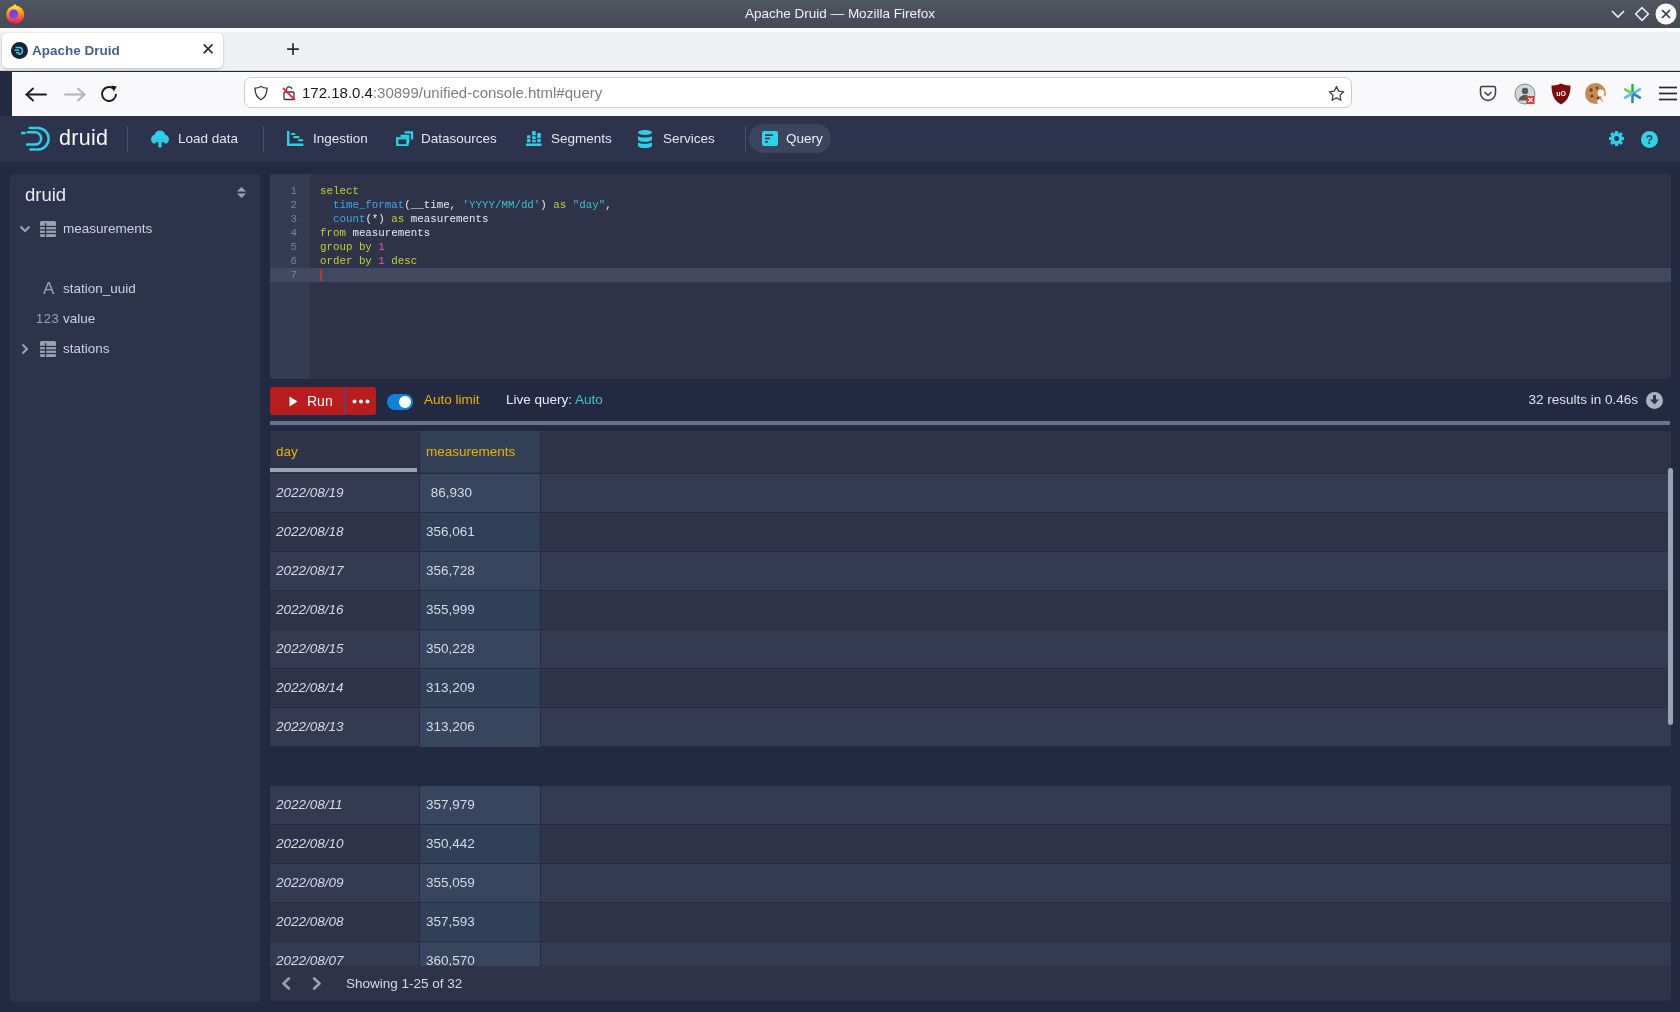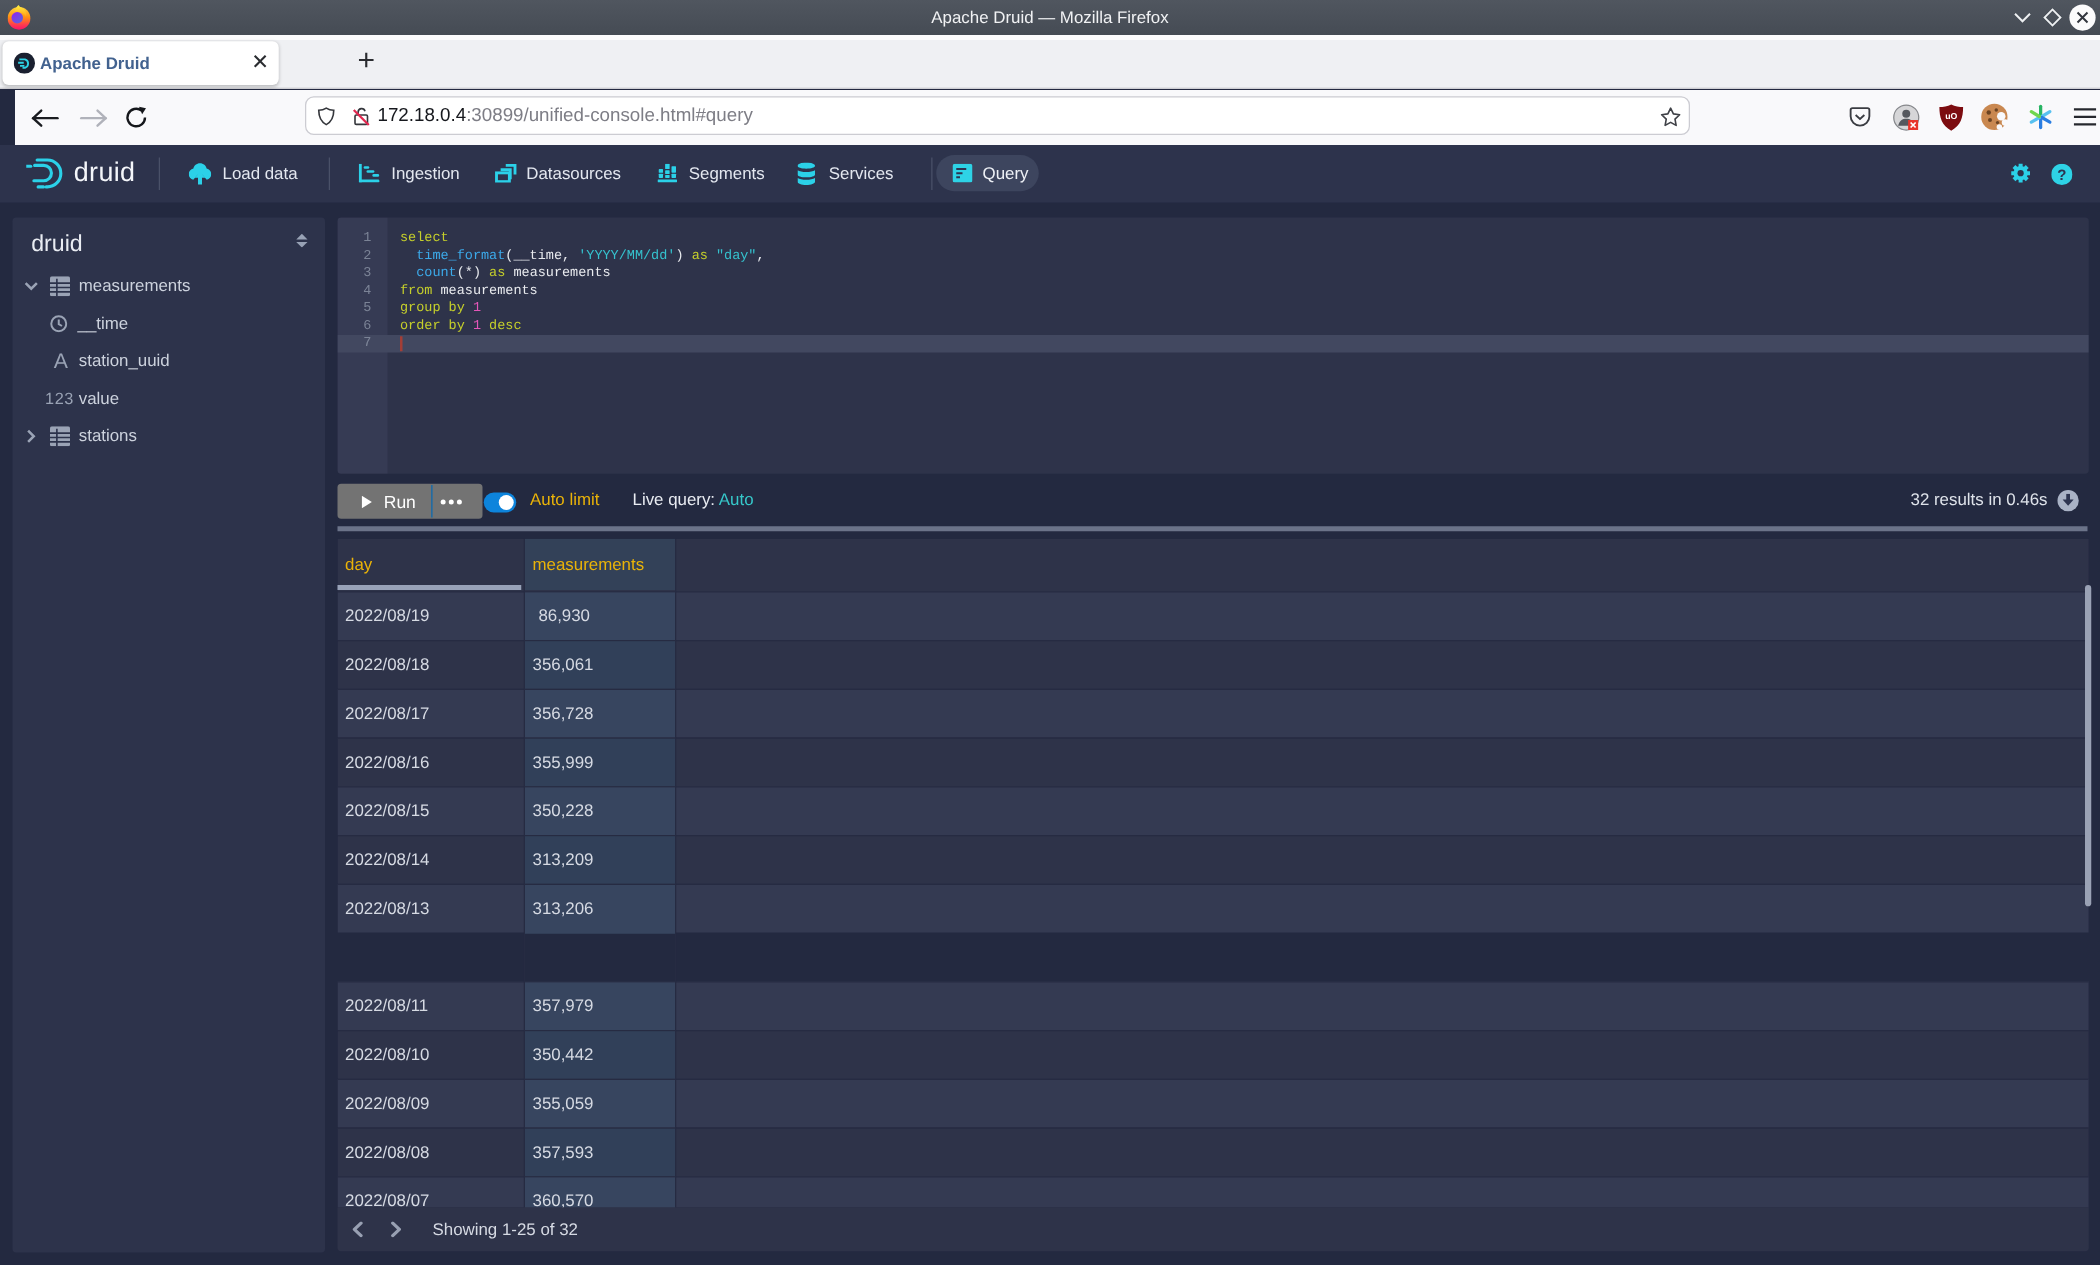--- a/index.html
+++ b/index.html
@@ -42,38 +42,38 @@
 #editor { left:270px; top:174px; width:1401px; height:205px; background:#2e334a; border-radius:3px; overflow:hidden; }
 #gutter { left:0; top:0; width:40px; height:205px; background:#363b54; }
 .lnum { position:absolute; left:0; width:27px; text-align:right; color:#7b8396; font-family:"Liberation Mono",monospace; font-size:10.8px; line-height:14px; }
 #activeline { left:0; top:94px; width:1401px; height:14px; background:#424860; }
 .codeline { position:absolute; left:50px; font-family:"Liberation Mono",monospace; font-size:10.8px; line-height:14px; white-space:pre; color:#e8eaee; }
 .kw { color:#c5cf2b; } .fn { color:#3caaea; } .str { color:#35c2ce; } .num { color:#e356b8; }
 #cursor { left:50px; top:95px; width:2px; height:12px; background:#a43e36; }
 
 
 #runbar { left:270px; top:379px; width:1401px; height:42px; }
-#runbtn { left:0; top:8px; width:116px; height:28px; background:#737373; border-radius:3px; }
+#runbtn { left:0; top:8px; width:106px; height:28px; background:#b91c1c; border-radius:3px; }
 #runbtn .sep { position:absolute; left:75px; top:1px; width:1px; height:26px; background:#0a6ab2; }
 #run-label { left:37px; top:0; height:28px; line-height:28px; color:#fff; font-size:14px; }
 #toggle { left:117px; top:15px; width:26px; height:16px; background:#0d84dc; border-radius:8px; }
 #toggle .knob { position:absolute; right:2px; top:2px; width:12px; height:12px; background:#fff; border-radius:50%; }
 #autolimit { left:154px; top:0; height:42px; line-height:42px; color:#eab308; font-size:13.5px; }
 #livequery { left:236px; top:0; height:42px; line-height:42px; color:#e9ecf2; font-size:13.5px; }
 #livequery span { color:#36c8ca; }
 #results-count { right:33px; top:0; height:42px; line-height:42px; color:#dfe3ea; font-size:13.5px; }
 #dl-circle { right:8px; top:13px; width:17px; height:17px; background:#a9b2c5; border-radius:50%; }
 #splitter { left:270px; top:421px; width:1400px; height:4px; background:#6b7389; }
 
 
 #table { left:270px; top:431px; width:1401px; height:535px; overflow:hidden; }
 .hdr { position:absolute; top:0; height:41px; line-height:41px; font-size:13.5px; color:#eab308; }
 .row { position:absolute; left:0; width:1401px; height:39px; border-top:1px solid #262b42; }
 .row.a { background:#343a52; } .row.b { background:#2e3349; }
-.cell-day { position:absolute; left:6px; top:0; height:38px; line-height:38px; font-size:13.5px; color:#d6dae3; }
+.cell-day { position:absolute; left:6px; top:0; height:38px; line-height:38px; font-size:13.5px; color:#d6dae3;font-style:italic; }
 .mcol { position:absolute; left:150px; top:0; width:120px; height:39px; }
 .row.a .mcol { background:#37455f; } .row.b .mcol { background:#314059; }
 .cell-m { position:absolute; left:6px; top:0; width:46px; height:38px; line-height:38px; font-size:13.5px; color:#d6dae3; text-align:right; white-space:pre; }
 #vline1 { left:419px; top:431px; width:1px; height:535px; background:#262b42; }
 #vline2 { left:540px; top:431px; width:1px; height:535px; background:#262b42; }
 #sortbar { left:270px; top:468px; width:147px; height:4px; background:#98a2b8; }
 #vscroll { left:1668px; top:468px; width:5px; height:257px; background:#9aa2b5; border-radius:3px; }
 #pagination { left:270px; top:966px; width:1401px; height:35px; background:#2e3349; border-radius:0 0 3px 3px; }
 #pg-text { position:absolute; left:76px; top:0; height:35px; line-height:35px; color:#d6dae3; font-size:13.5px; }
 </style>
@@ -318,27 +318,20 @@
             <g stroke="#2b324b" stroke-width="1.3">
               <path d="M5.5 2 V16"></path>
               <path d="M0 5.5 H16"></path>
               <path d="M0 9 H16"></path>
               <path d="M0 12.5 H16"></path>
             </g>
           </g>
         </svg>
       <span class="abs" style="left:53px">measurements</span>
     </div>
-    <div class="abs tree-row" style="top:70px">
-      <svg class="abs" style="left:30px;top:8px" width="14" height="14" viewBox="0 0 14 14">
-          <circle cx="7" cy="7" r="6" stroke="#9aa3b5" stroke-width="1.6" fill="none"></circle>
-          <path d="M7 3.5 V7.3 L9.6 8.8" stroke="#9aa3b5" stroke-width="1.6" fill="none"></path>
-        </svg>
-      <span class="abs" style="left:52px">__time</span>
-    </div>
     <div class="abs tree-row" style="top:100px">
       <div class="abs" style="left:33px;top:0;color:#9aa3b5;font-size:17px;">A</div>
       <span class="abs" style="left:53px">station_uuid</span>
     </div>
     <div class="abs tree-row" style="top:130px">
       <div class="abs" style="left:26px;top:0;color:#9aa3b5;font-size:13px;letter-spacing:.5px;">123</div>
       <span class="abs" style="left:53px">value</span>
     </div>
     <div class="abs tree-row" style="top:160px">
       <svg class="abs" style="left:11px;top:9px" width="8" height="12" viewBox="0 0 8 12">

